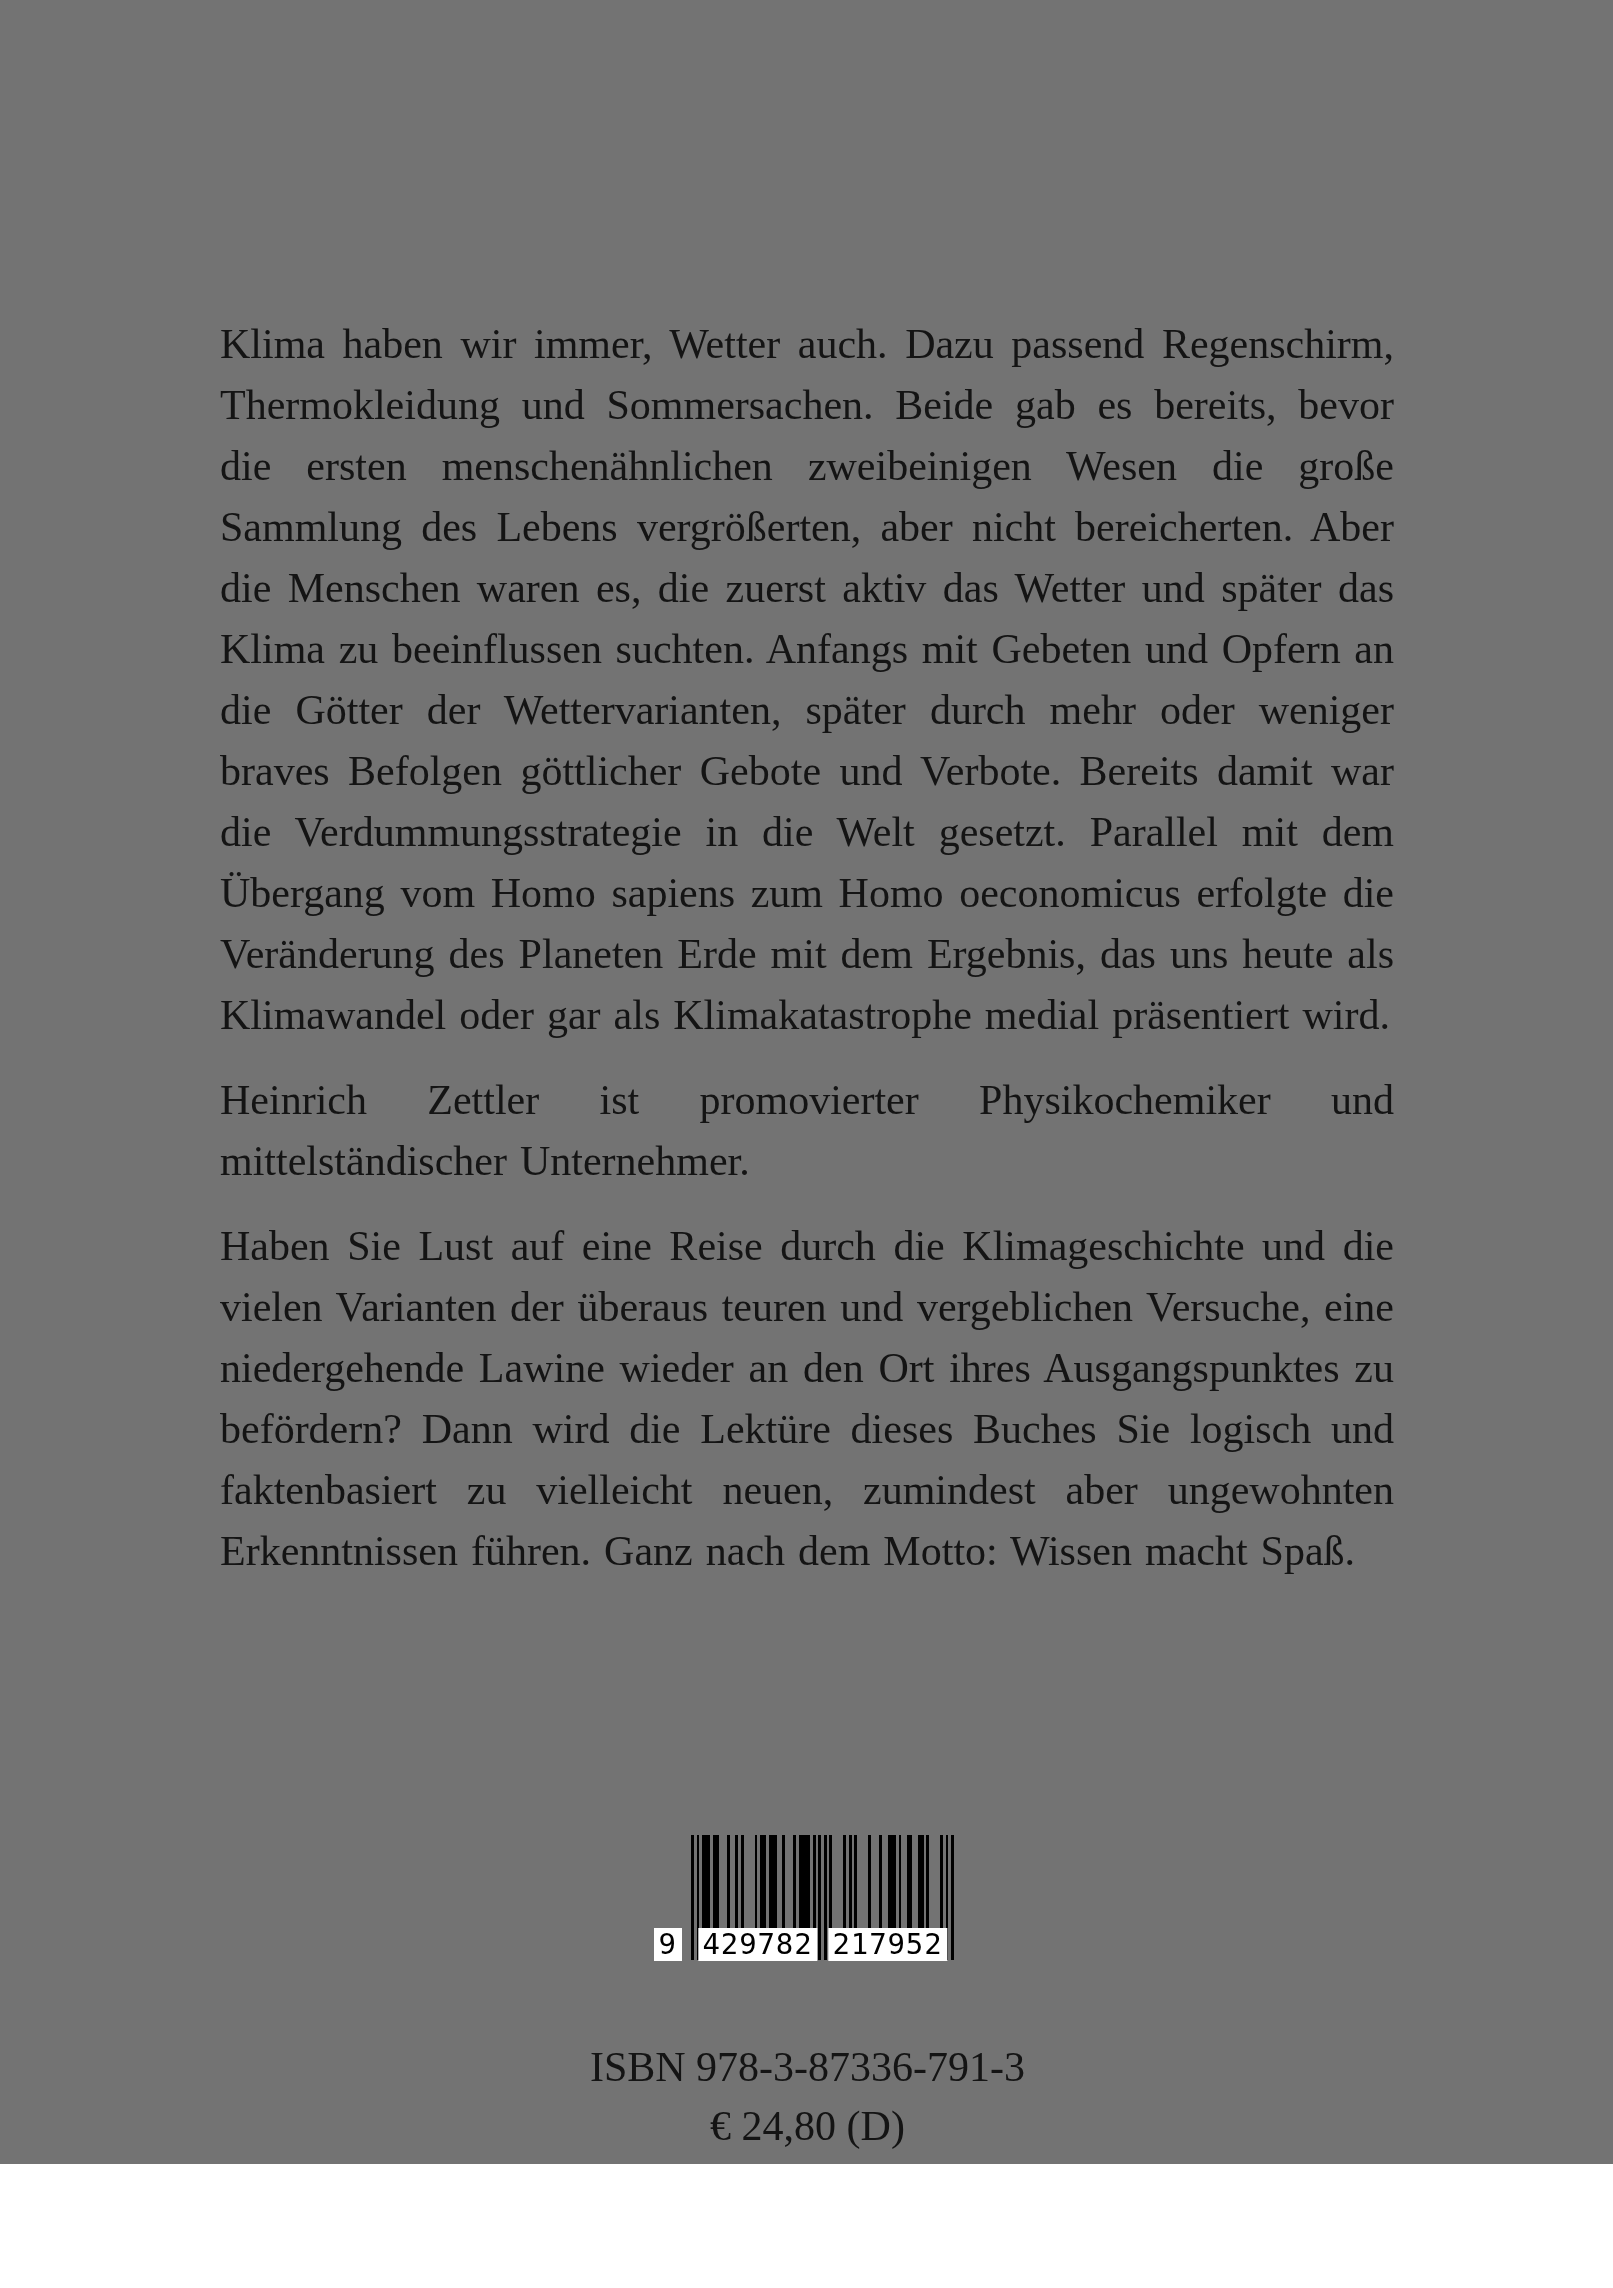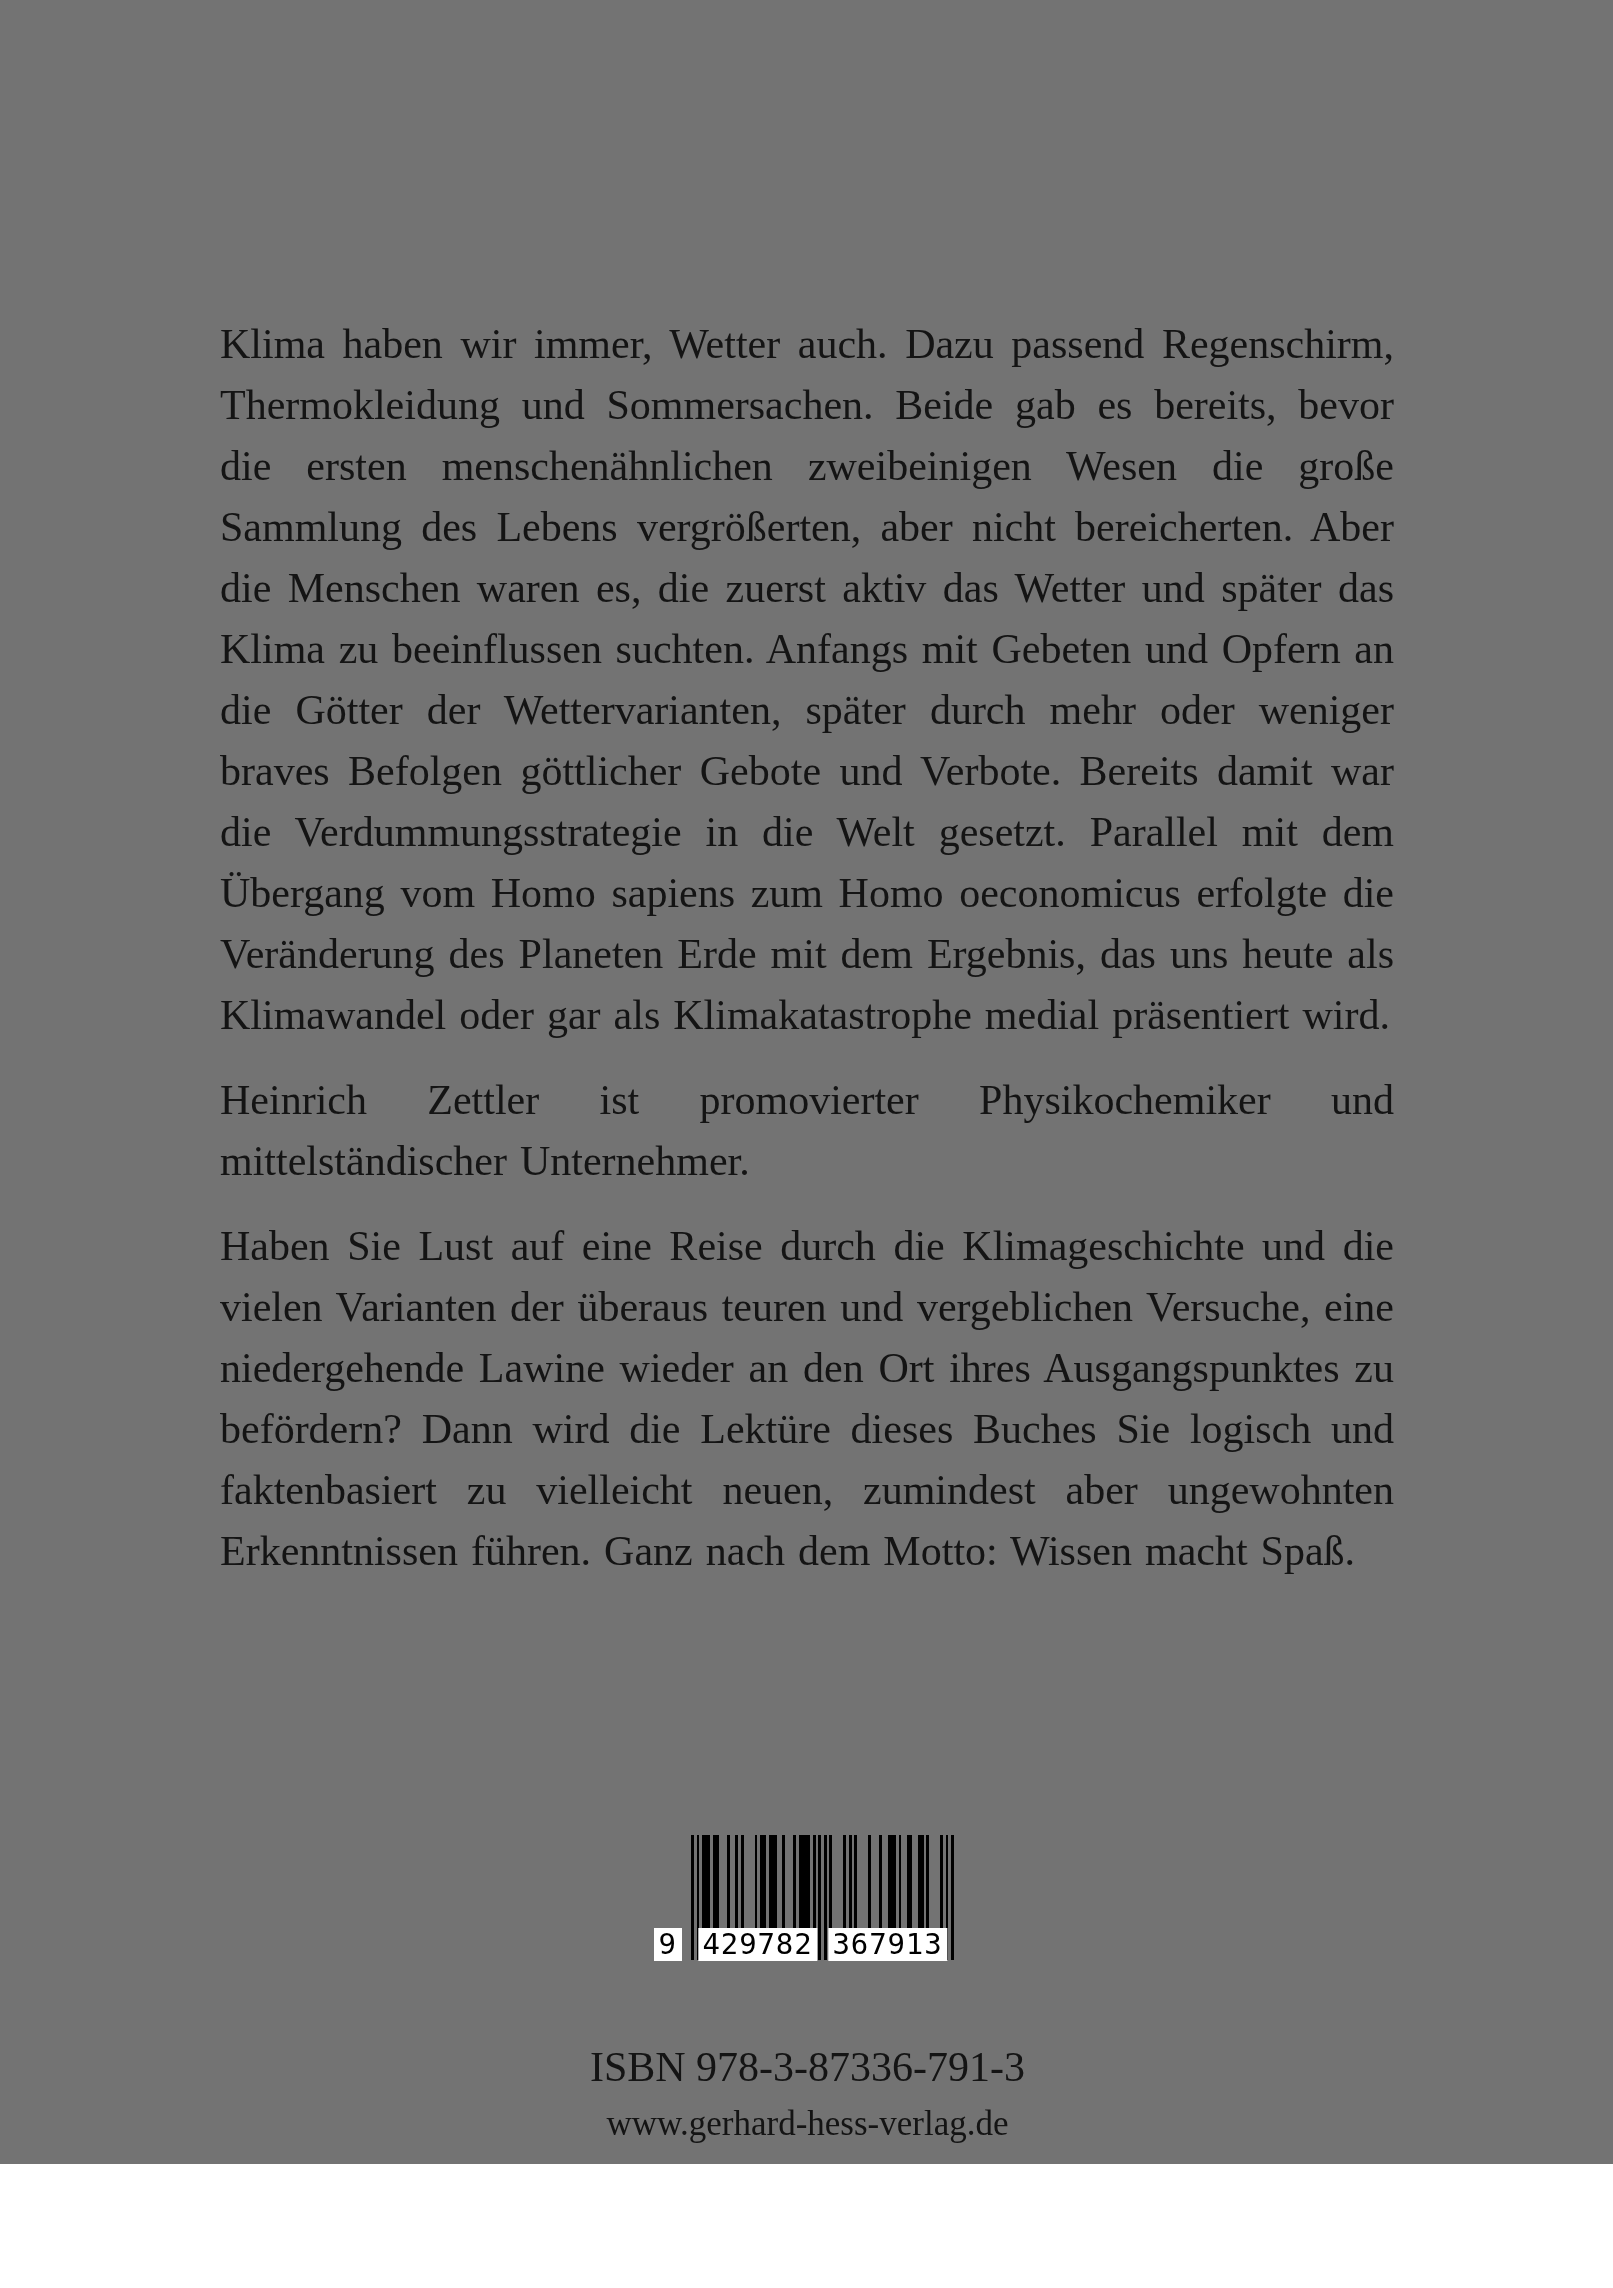--- a/index.html
+++ b/index.html
@@ -122,22 +122,23 @@
         <rect x="237" y="0" width="3" height="103" fill="#000000"></rect>
         <rect x="246" y="0" width="3" height="103" fill="#000000"></rect>
         <rect x="249" y="0" width="3" height="103" fill="#000000"></rect>
         <rect x="255" y="0" width="3" height="103" fill="#000000"></rect>
         <rect x="270" y="0" width="3" height="103" fill="#000000"></rect>
         <rect x="276" y="0" width="3" height="135" fill="#000000"></rect>
         <rect x="282" y="0" width="3" height="135" fill="#000000"></rect>
       </svg>
     <span class="bc-digit bc-lead">9</span>
     <span class="bc-digit bc-left">429782</span>
-    <span class="bc-digit bc-right">367913</span>
+    <span class="bc-digit bc-right">217952</span>
   </div>
 
   <div class="footer">
     <div class="isbn-line">ISBN 978-3-87336-791-3</div>
+    <div class="price-line">€ 24,80 (D)</div>
     <div class="web-line">www.gerhard-hess-verlag.de</div>
   </div>
 
 </div>
 
 
 </body></html>

